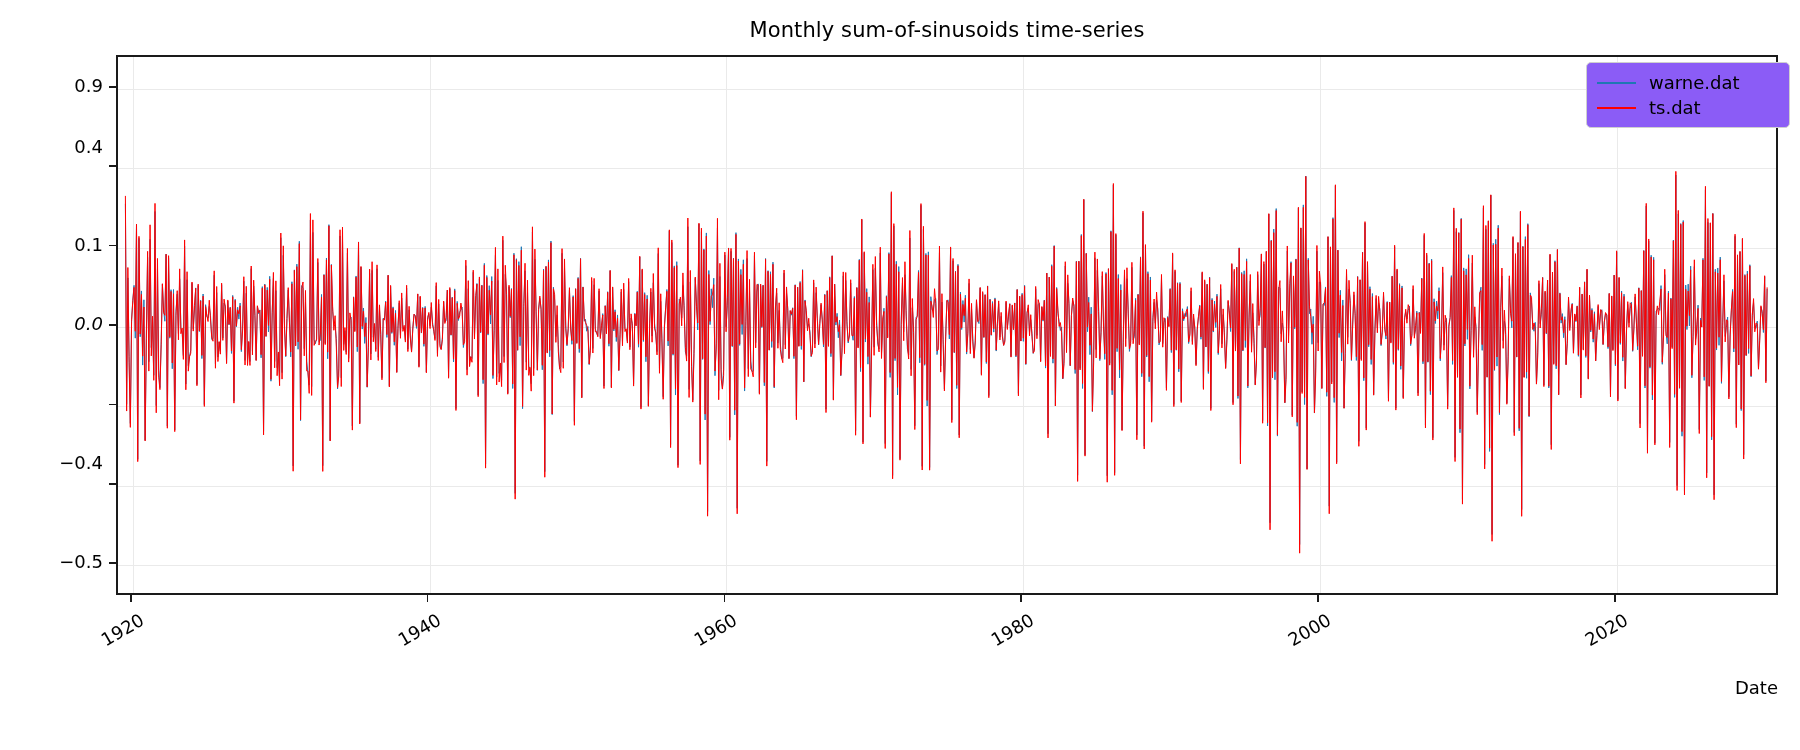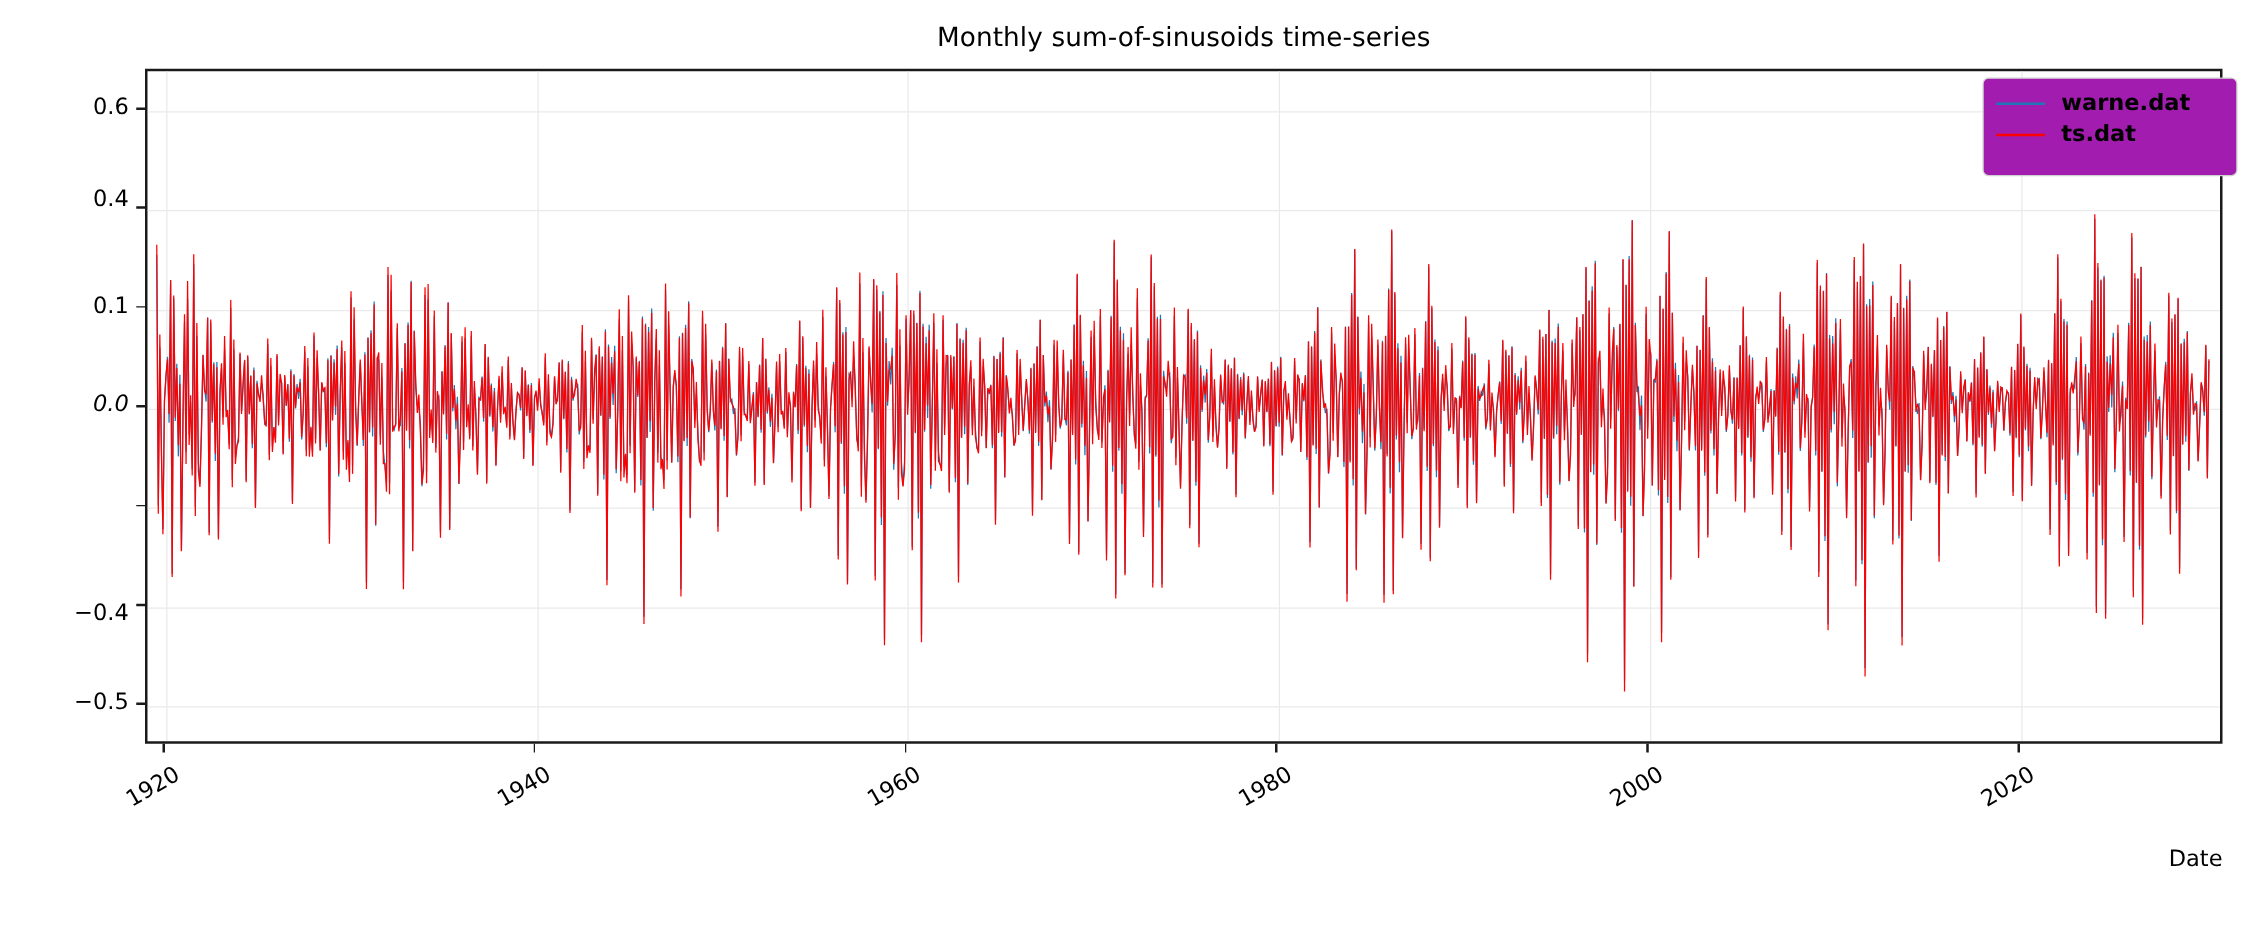--- a/index.html
+++ b/index.html
@@ -129,25 +129,24 @@
     color: #000000;
   }
 
   
   #legend {
     position: absolute;
     left: 1586px;
     top: 62px;
     width: 204px;
     box-sizing: border-box;
-    padding: 7px 10px 20px 10px;
-    background: #a21caf;
+    padding: 7px 10px 7px 10px;
+    background: #8b5cf6;
     border: 1.1px solid #cfcfcf;
     border-radius: 5px;
-    font-weight: bold;
   }
   .legend-row {
     display: flex;
     align-items: center;
     height: 25px;
   }
   .legend-swatch {
     width: 39px;
     height: 0;
     border-top-width: 2px;
@@ -164,31 +163,31 @@
 </head>
 <body>
 
 <div id="figure">
 
   <div id="chart-title">Monthly sum-of-sinusoids time-series</div>
 
   <div id="ylabel">Value</div>
 
   <div id="yticks">
-      <div class="ytick-label" style="right: 1697px; top: 74.7647px;">0.6</div>
+      <div class="ytick-label" style="right: 1697px; top: 74.7647px;">0.9</div>
       <div class="ytick-mark" style="top: 85.9647px;"></div>
-      <div class="ytick-label" style="right: 1697px; top: 149px;">0.4</div>
+      <div class="ytick-label" style="right: 1697px; top: 136px;">0.4</div>
       <div class="ytick-mark" style="top: 165.376px;"></div>
       <div class="ytick-label" style="right: 1697px; top: 233.588px;">0.1</div>
       <div class="ytick-mark" style="top: 244.788px;"></div>
       <div class="ytick-label" style="right: 1697px; top: 313px; font-style: italic;">0.0</div>
       <div class="ytick-mark" style="top: 324.2px;"></div>
       <div class="ytick-label" style="right: 1617px; top: 392.412px;">−0.2</div>
       <div class="ytick-mark" style="top: 403.612px;"></div>
-      <div class="ytick-label" style="right: 1697px; top: 480px;">−0.4</div>
+      <div class="ytick-label" style="right: 1697px; top: 452px;">−0.4</div>
       <div class="ytick-mark" style="top: 483.024px;"></div>
       <div class="ytick-label" style="right: 1697px; top: 551.235px;">−0.5</div>
       <div class="ytick-mark" style="top: 562.435px;"></div>
     </div>
 
   <div id="plot-area">
     <div id="gridlines">
         <div class="gridline-h" style="top: 31.8px;"></div>
         <div class="gridline-h" style="top: 111.2px;"></div>
         <div class="gridline-h" style="top: 190.6px;"></div>

